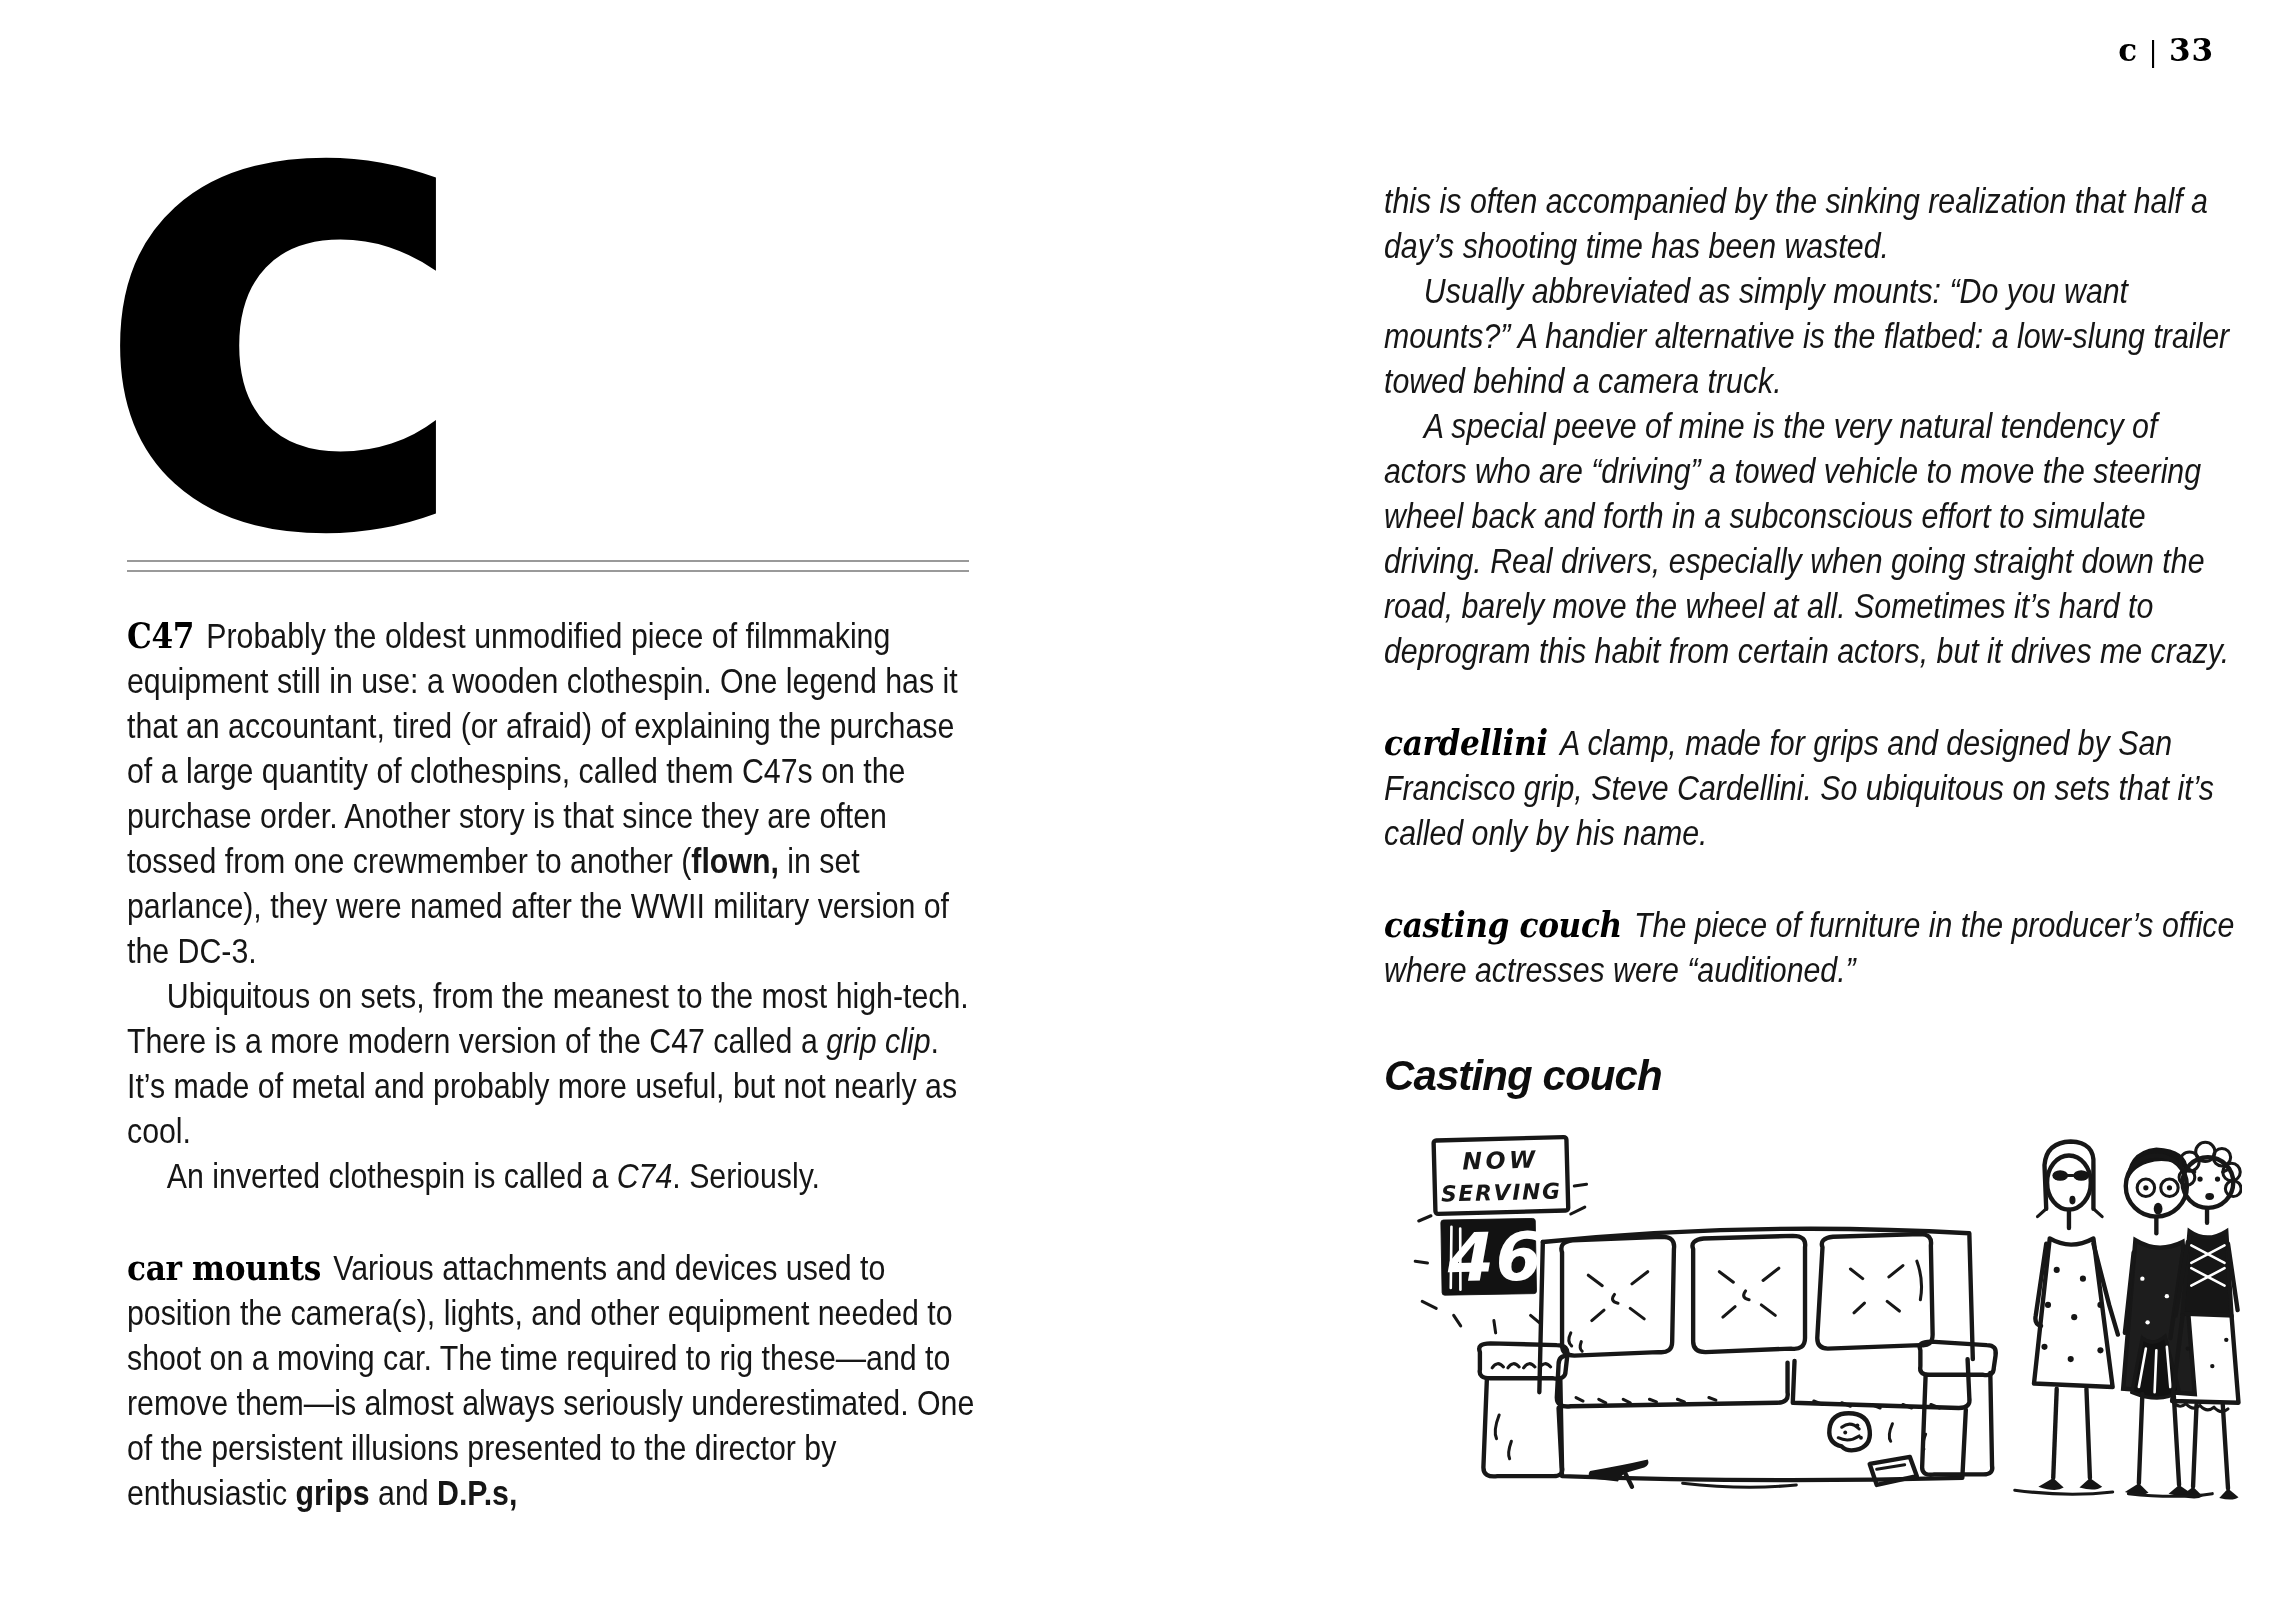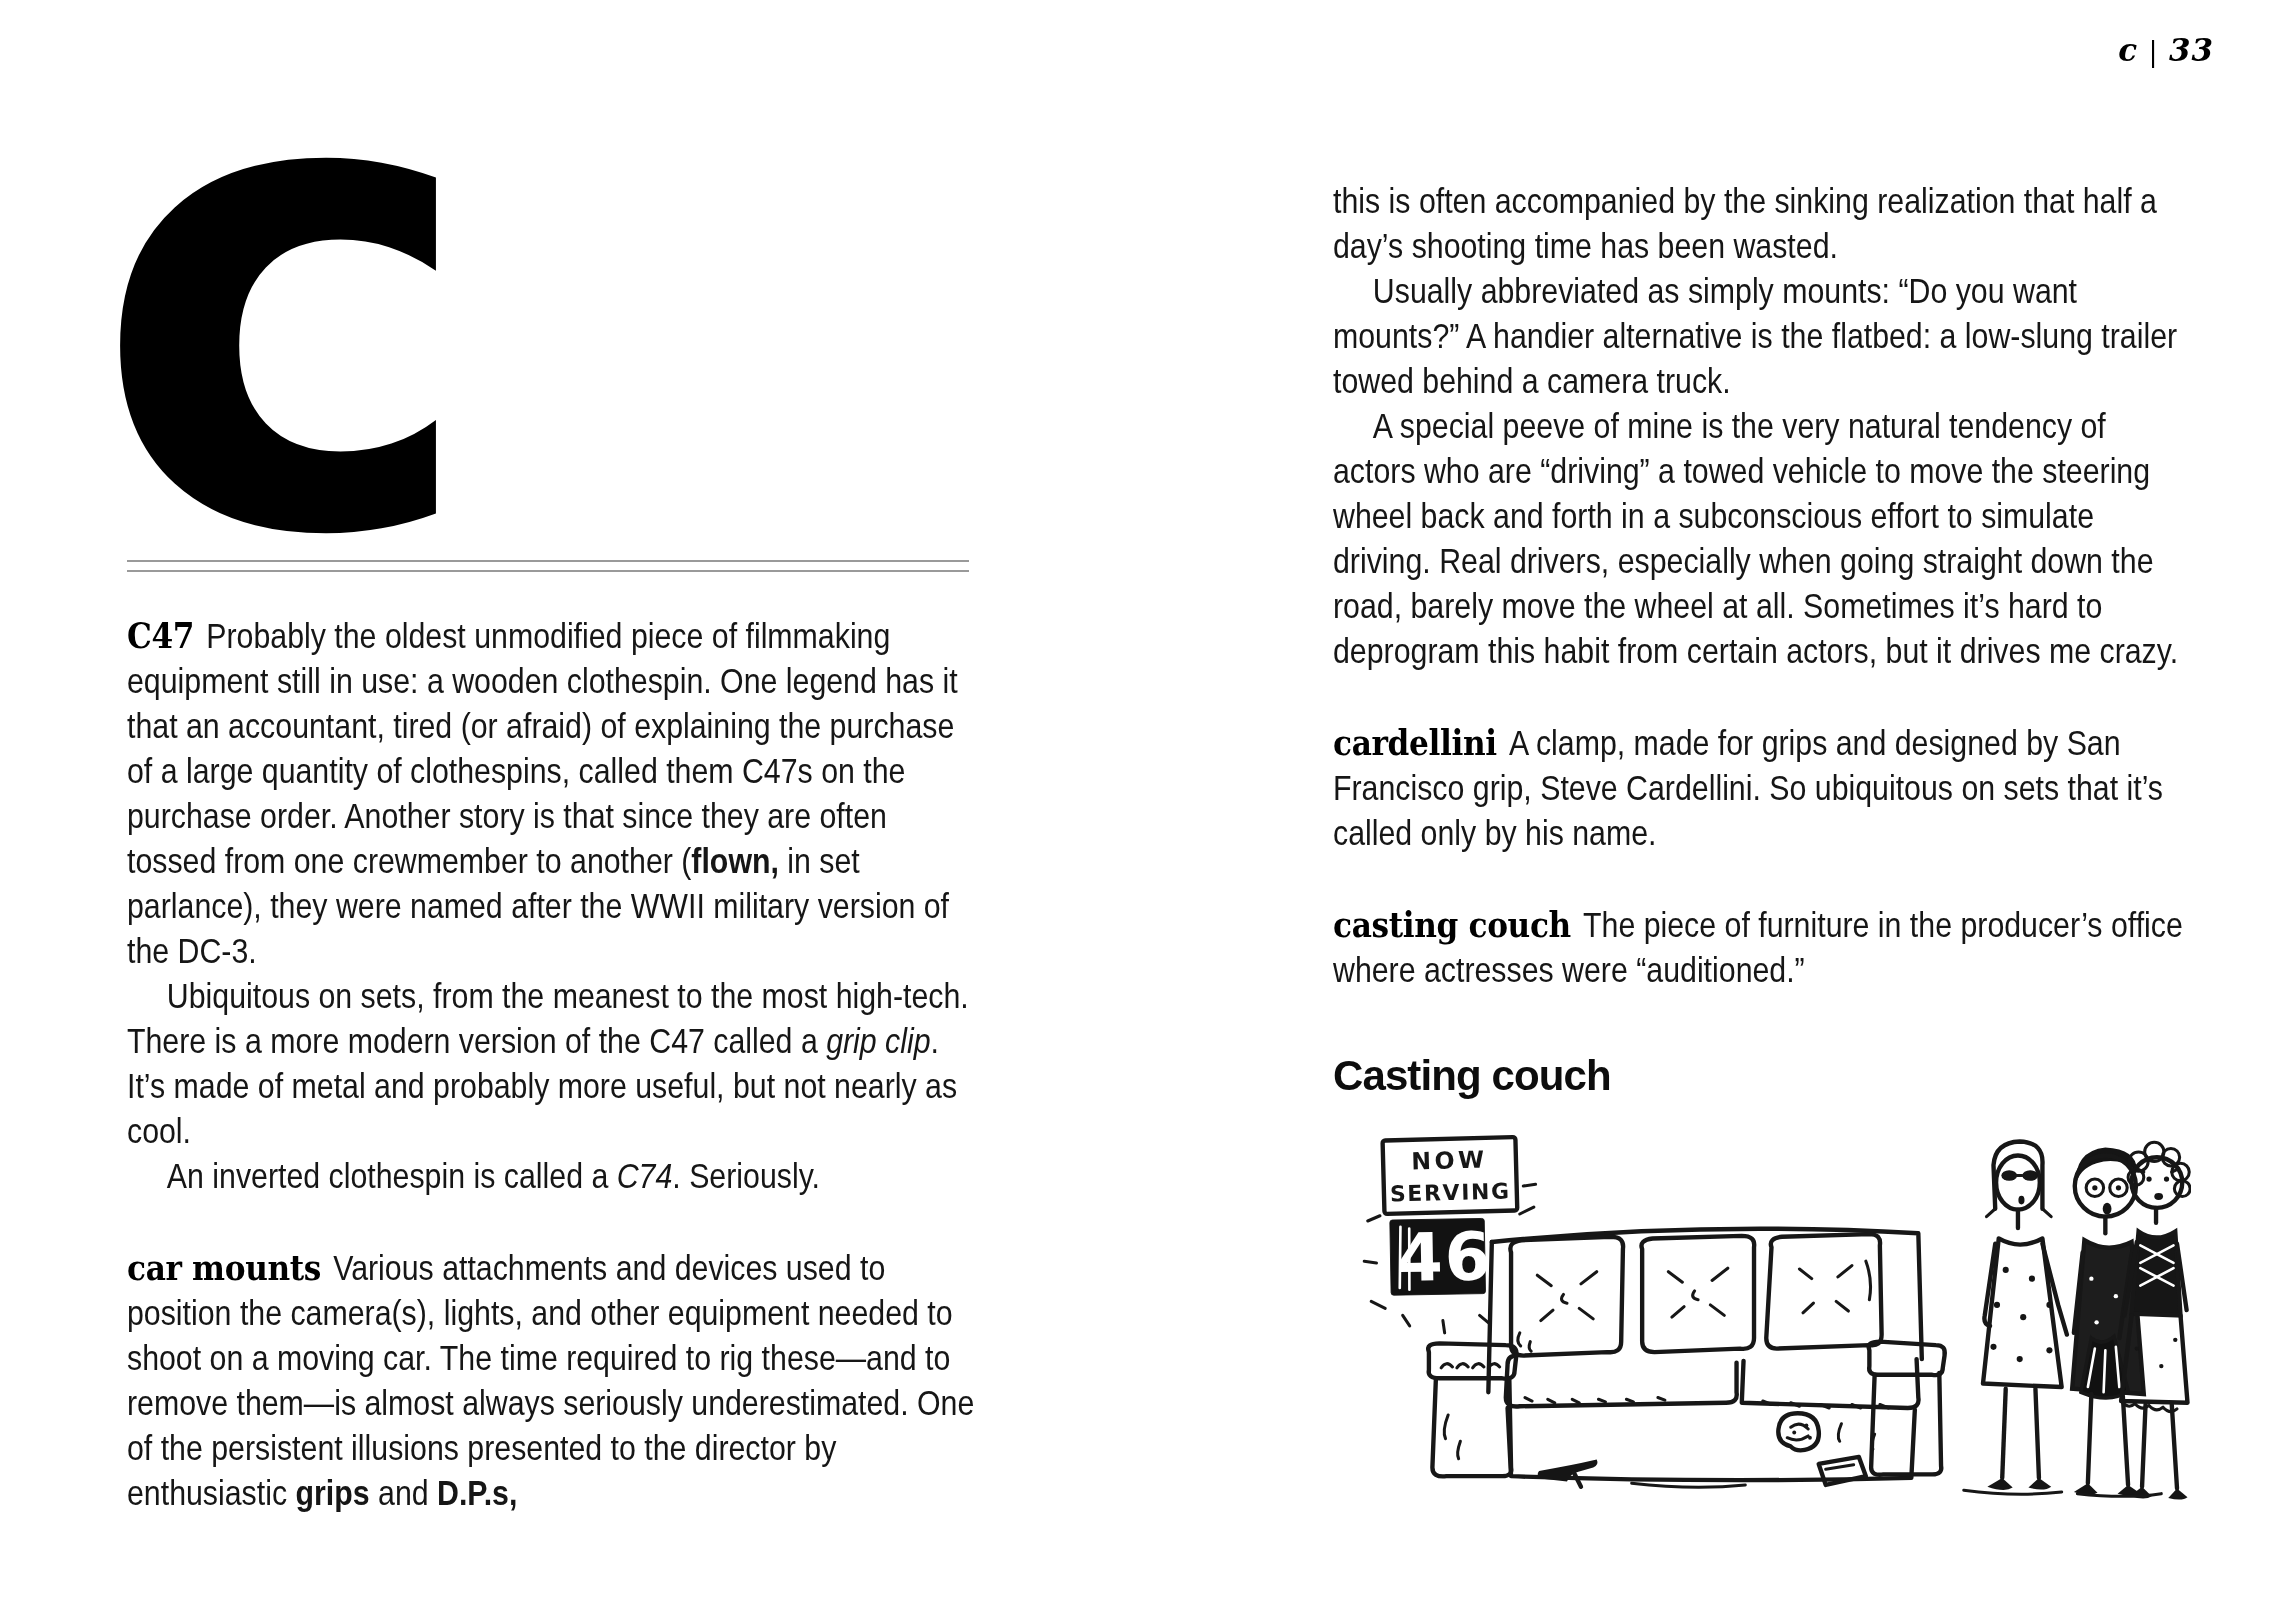--- a/index.html
+++ b/index.html
@@ -2,26 +2,26 @@
 <html style="font-size:14px"><head>
 <meta charset="utf-8">
 <style>
   html,body{margin:0;padding:0;}
   body{
     width:2284px;height:1618px;background:#ffffff;position:relative;overflow:hidden;
     font-family:"Liberation Sans",sans-serif;color:#161616;
   }
   .page-header{
     position:absolute;top:32px;right:70px;
-    font-family:"DejaVu Serif",serif;font-weight:700;font-size:31px;letter-spacing:0.9px;color:#000;font-style:italic;
+    font-family:"DejaVu Serif",serif;font-weight:700;font-size:31px;letter-spacing:0.9px;color:#000;
   }
   .page-header .bar{font-weight:400;padding:0 10.5px;font-size:27px;}
   .col{position:absolute;top:0;height:100%;}
   .col.left{left:127px;width:852px;}
-  .col.right{left:1333px;width:857px;}
+  .col.right{left:1384px;width:857px;font-style:italic;}
   .dropcap{
     position:absolute;top:-29px;left:-35px;
     font-family:"DejaVu Sans",sans-serif;font-weight:700;font-size:654px;line-height:1;color:#000;
   }
   .double-rule{
     position:absolute;top:560px;left:0;width:842px;height:8px;
     border-top:2.6px solid #9a9a9a;border-bottom:2.6px solid #9a9a9a;
   }
   .flow{
     position:absolute;left:0;width:984px;

